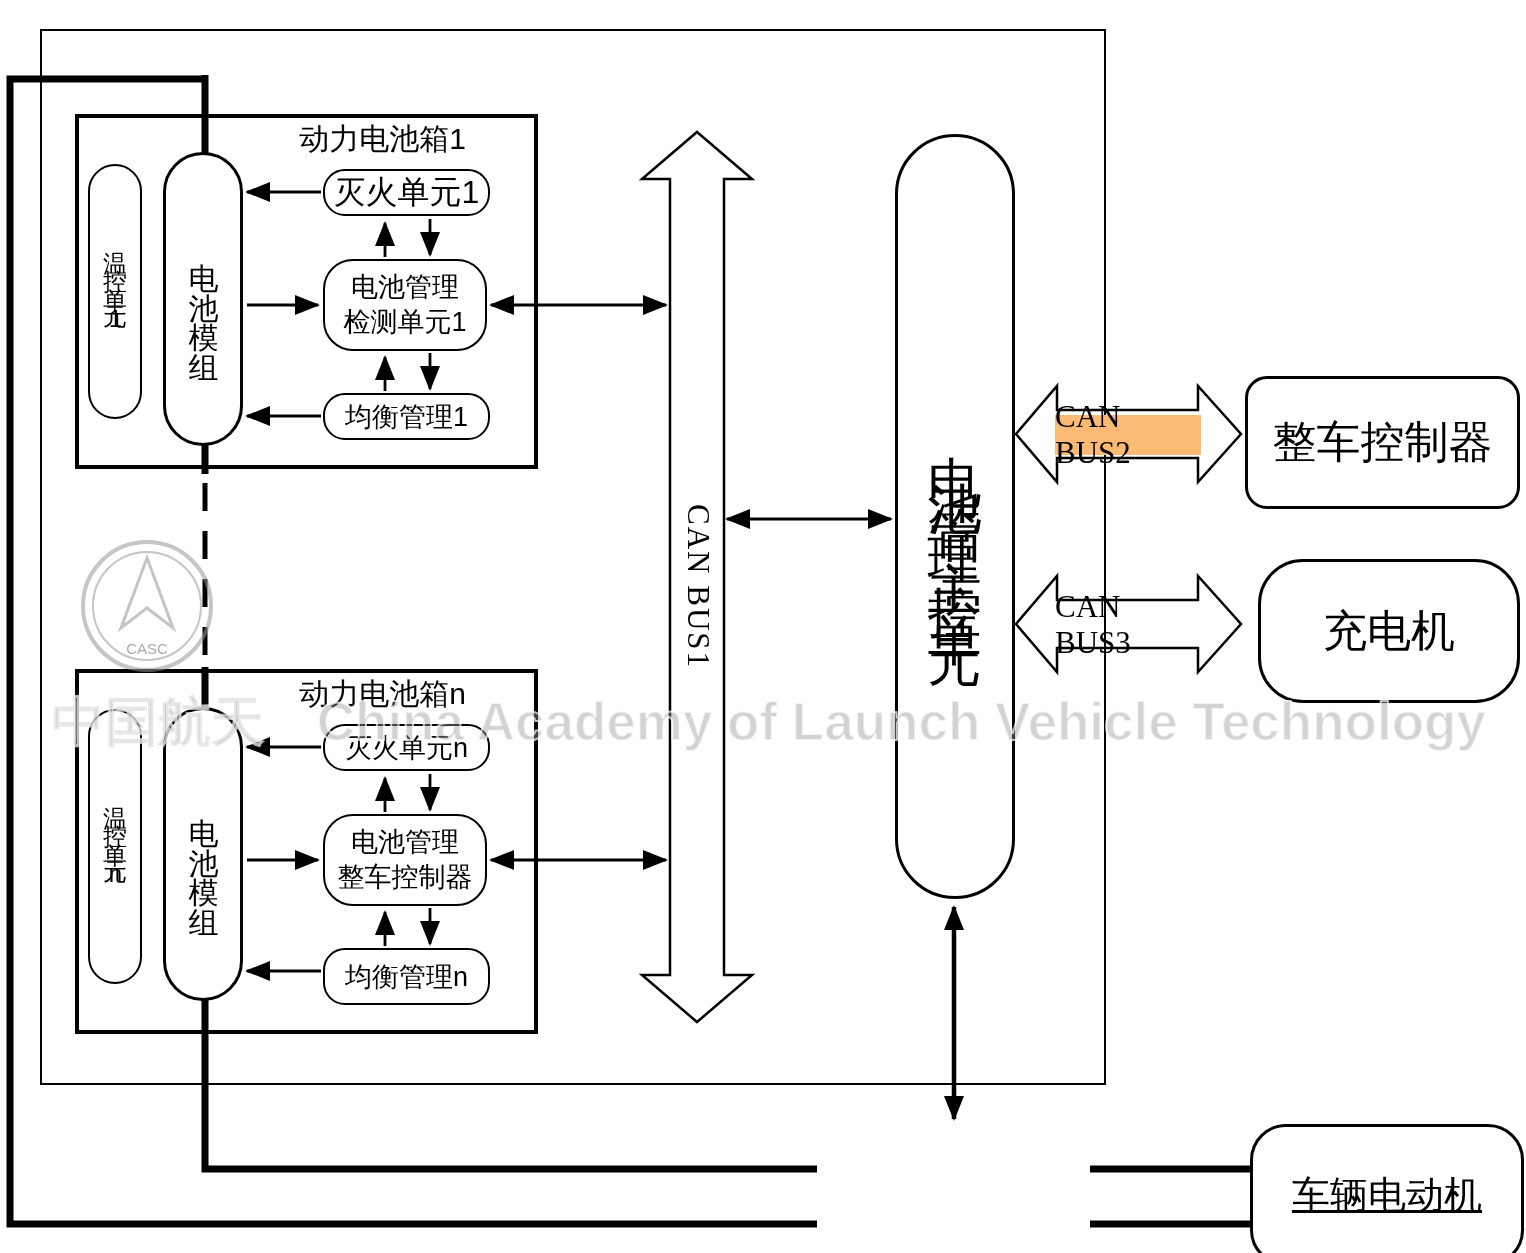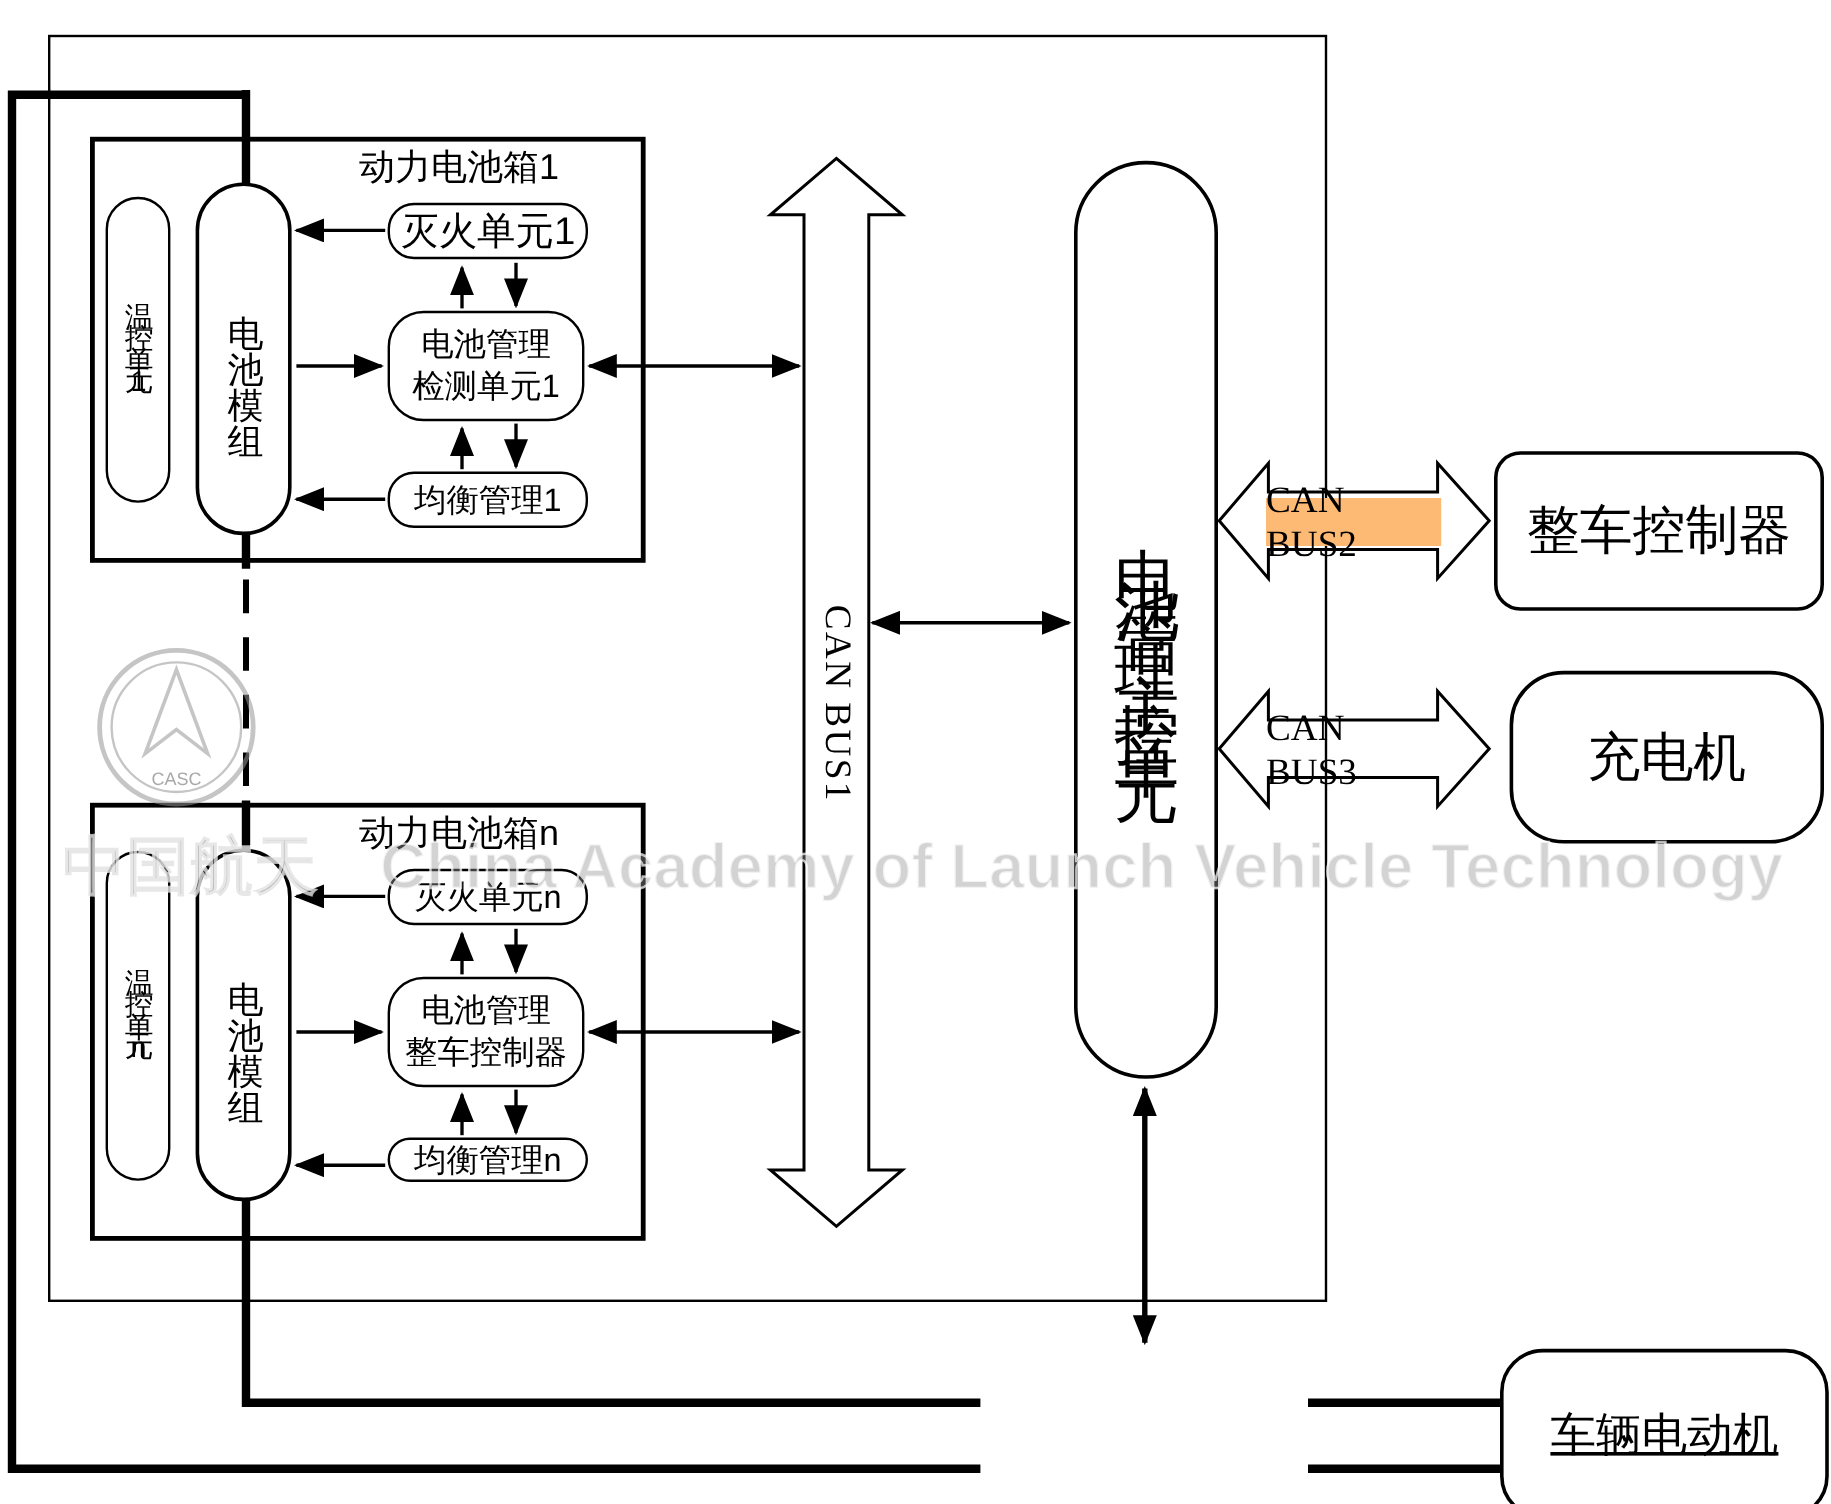--- a/index.html
+++ b/index.html
@@ -105,21 +105,21 @@
   </div>
   <div class="abs cell" style="left:323px;top:705px;width:167px;height:47px;border-radius:22px;font-size:27px;">
     <span>灭火单元n</span>
   </div>
   <div class="abs cell" style="left:323px;top:795px;width:164px;height:92px;border-radius:30px;font-size:27px;line-height:1.3;">
     <div>
       <div>电池管理</div>
       <div>整车控制器</div>
     </div>
   </div>
-  <div class="abs cell" style="left:323px;top:929px;width:167px;height:37px;border-radius:22px;font-size:27px;text-align:right;">
+  <div class="abs cell" style="left:323px;top:929px;width:167px;height:57px;border-radius:22px;font-size:27px;text-align:right;">
     <span>均衡管理n</span>
   </div>
 
   <div class="abs" style="left:671px;top:468px;width:54px;height:200px;display:flex;align-items:center;justify-content:center;">
     <span class="vlat serif" style="font-size:31px;letter-spacing:2px;">CAN BUS1</span>
   </div>
 
   <div class="abs cell b3" style="left:895px;top:115px;width:120px;height:765px;border-radius:60px;font-size:54px;">
     <span class="vtext" style="letter-spacing:26px;">电池管理主控单元</span>
   </div>

